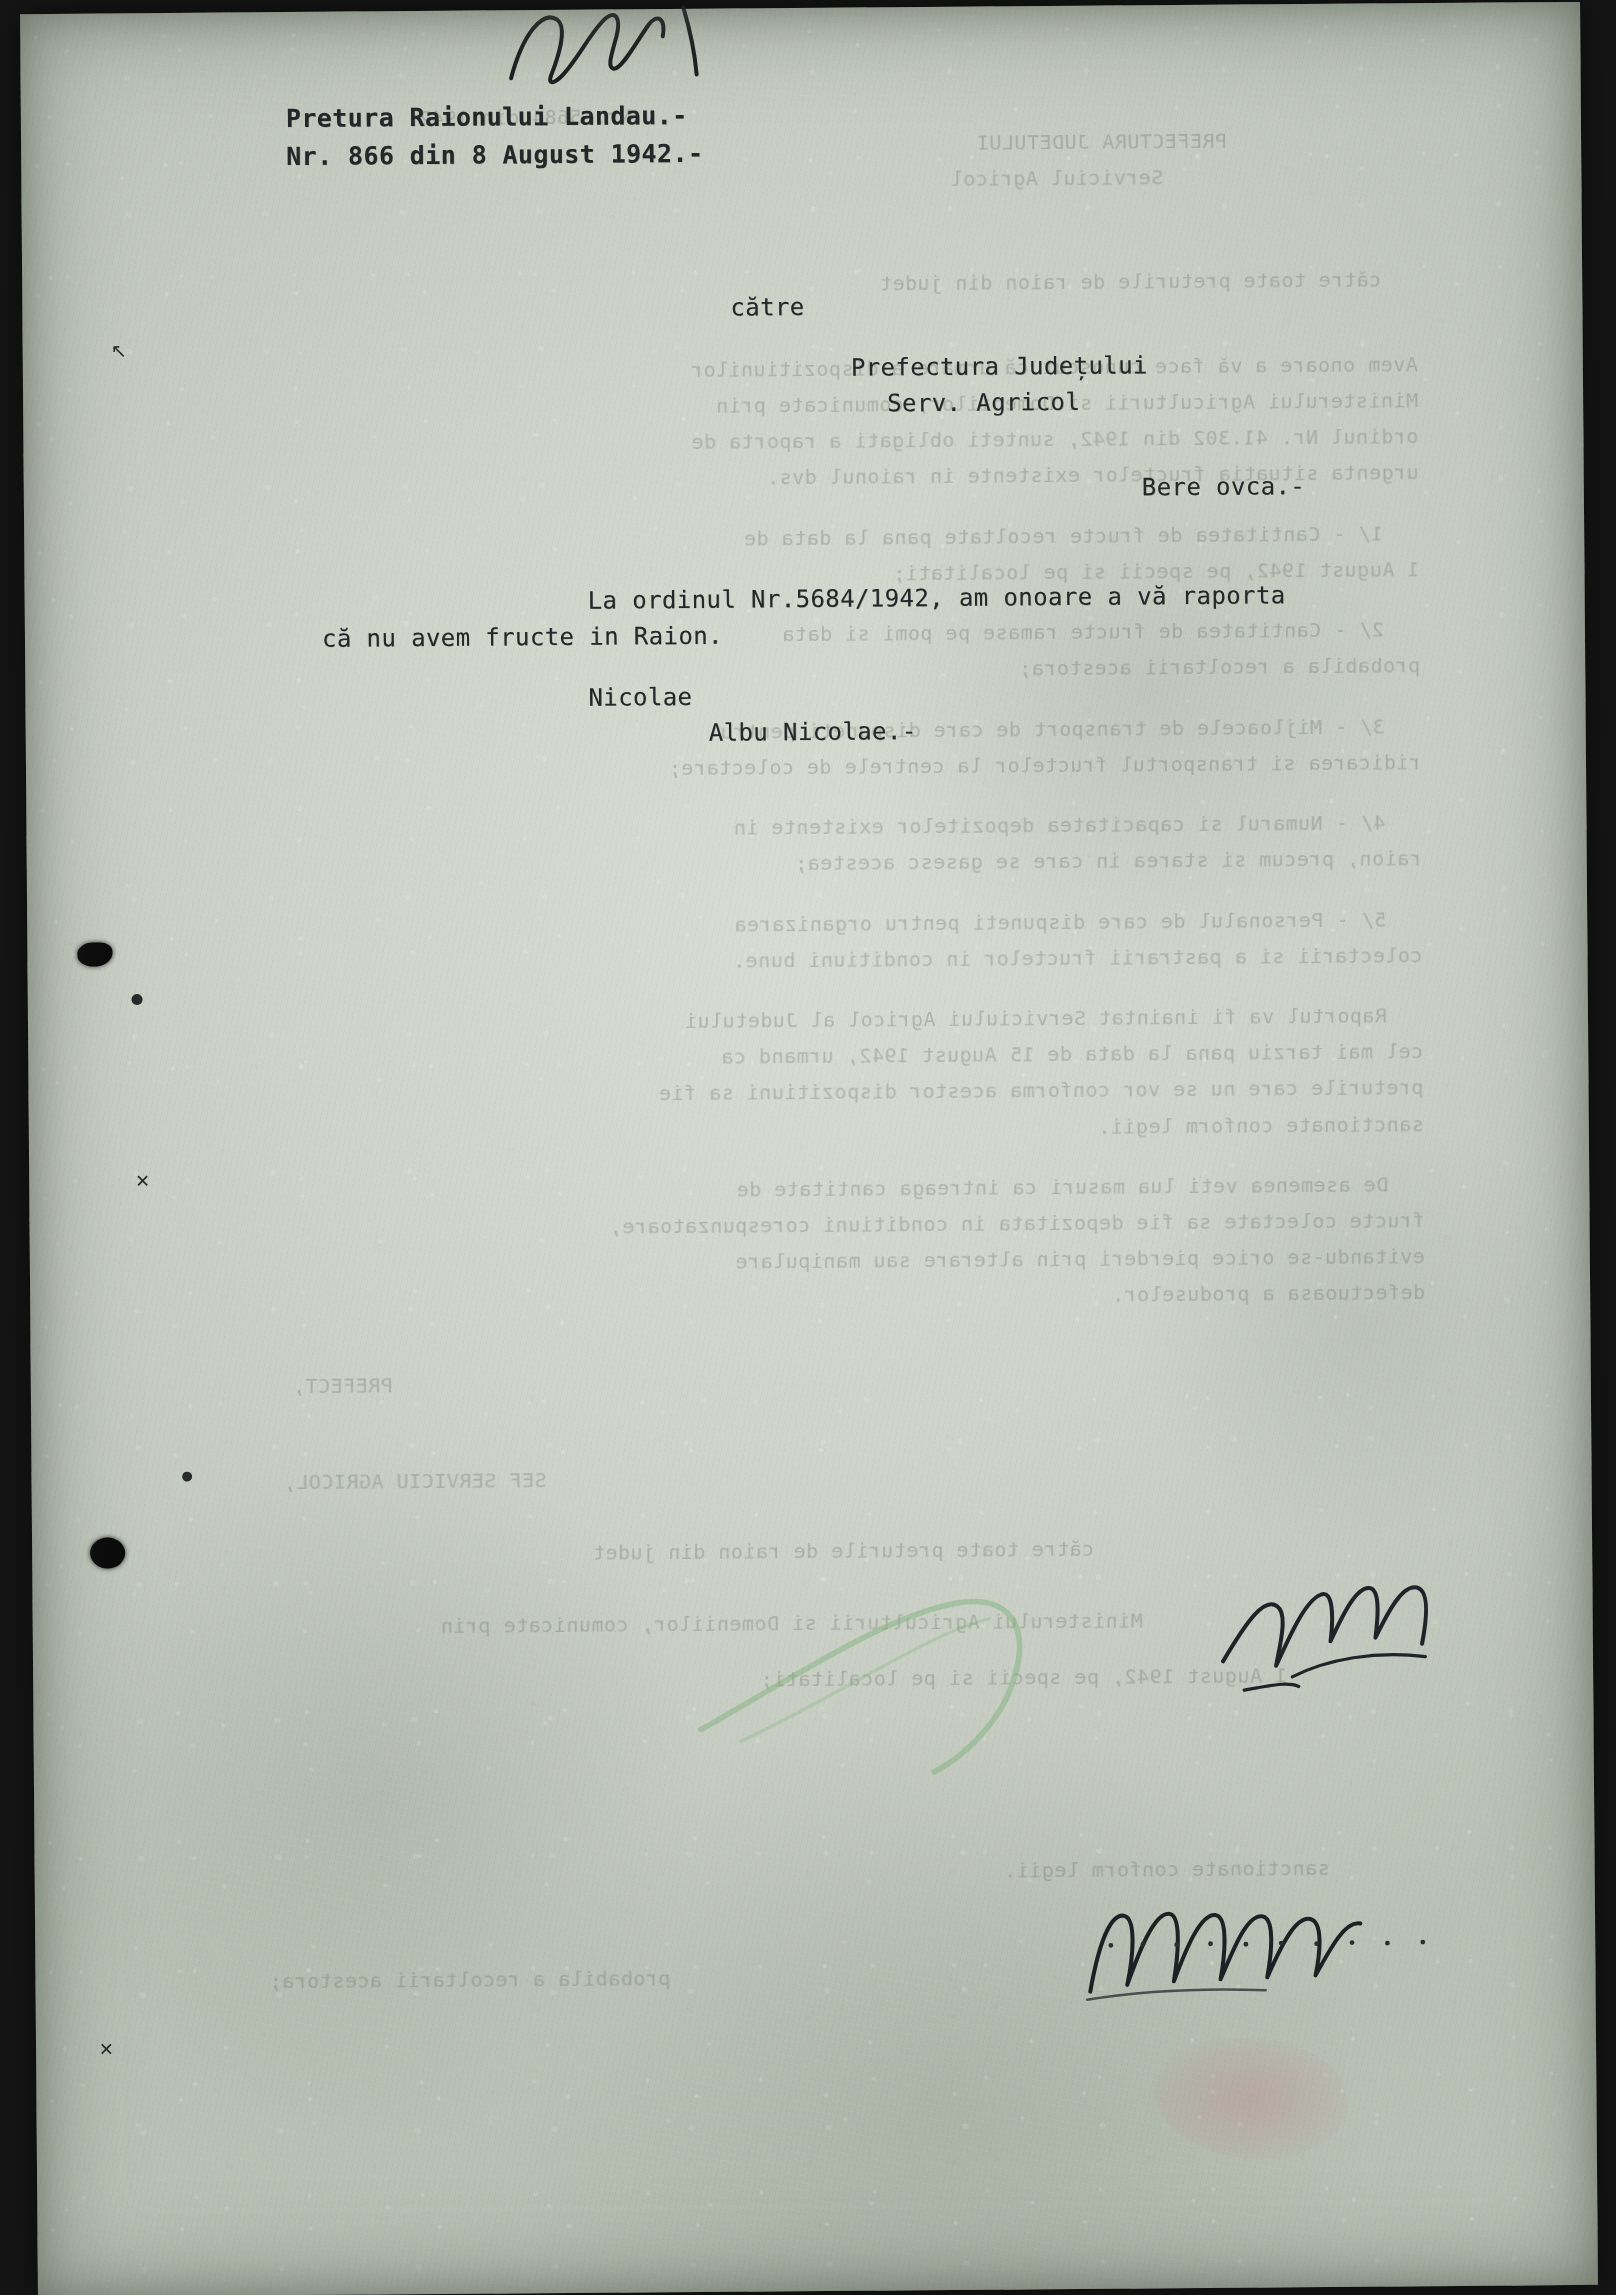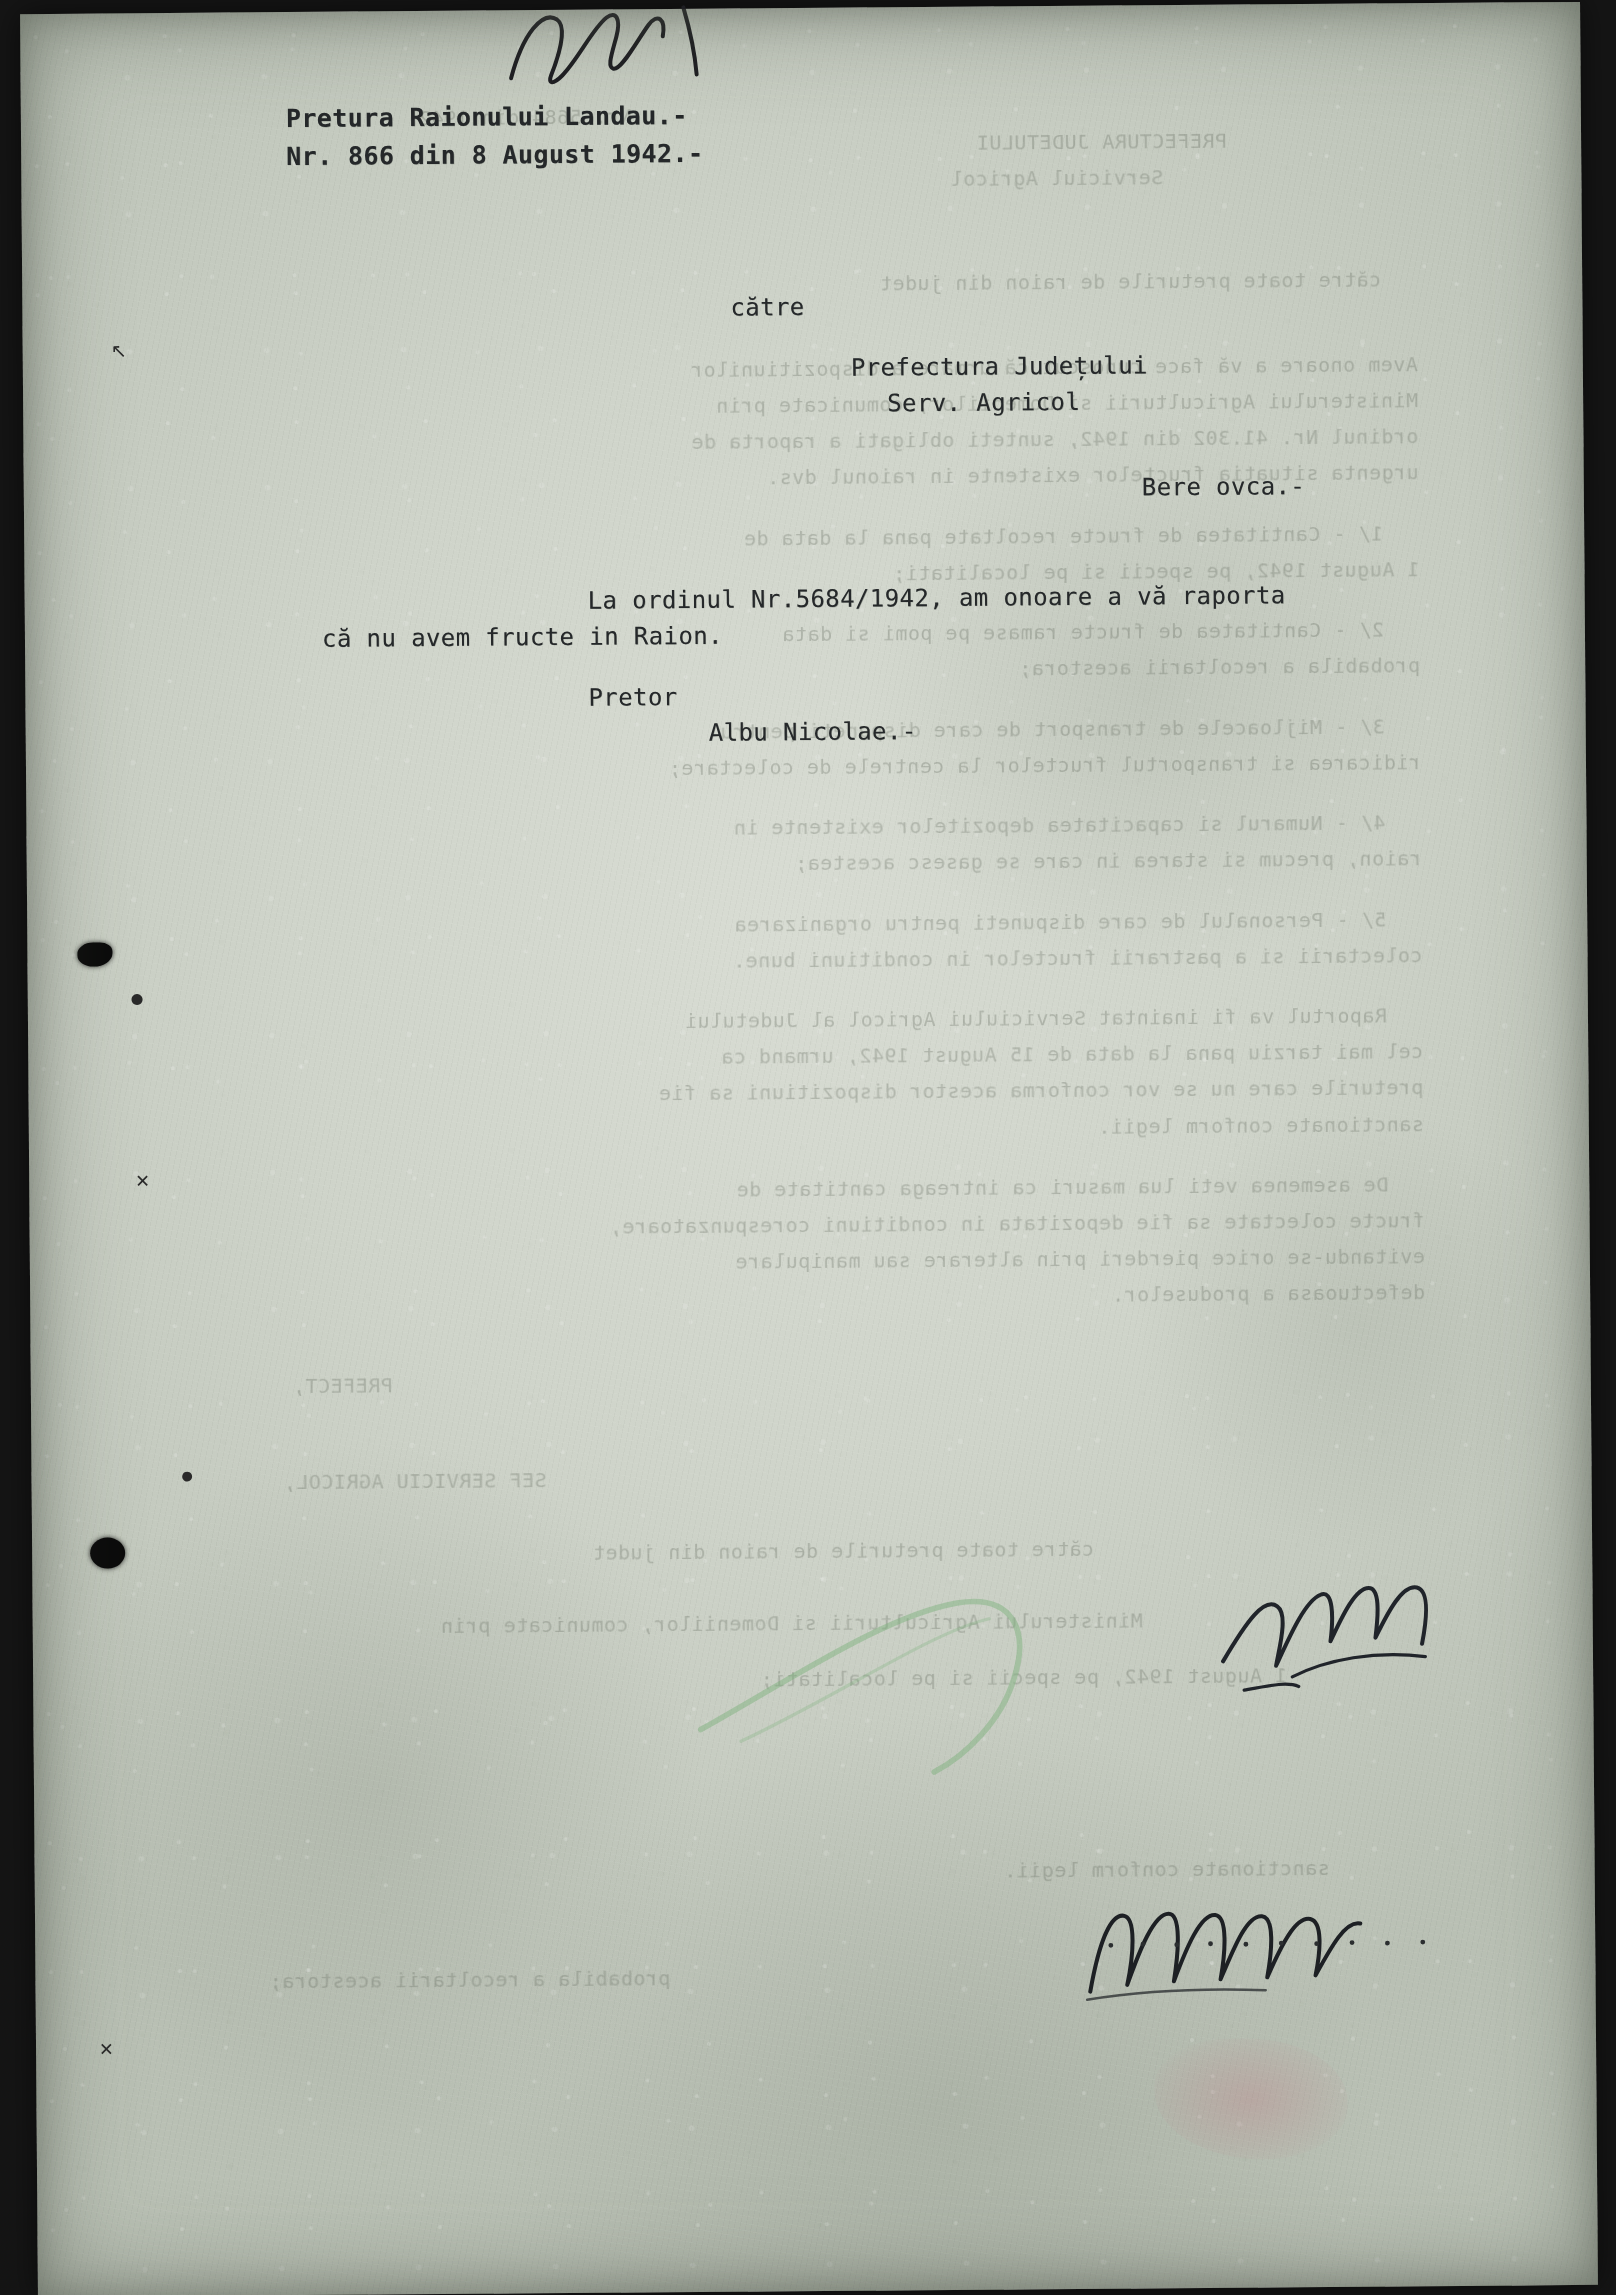--- a/index.html
+++ b/index.html
@@ -203,21 +203,21 @@
 
       <div class="tl" style="left:708px; top:285px;">către</div>
       <div class="tl" style="left:828px; top:346px;">Prefectura Județului</div>
       <div class="tl" style="left:864px; top:382px;">Serv. Agricol</div>
 
       <div class="tl" style="left:1118px; top:468px;">Bere ovca.-</div>
 
       <div class="tl" style="left:563px; top:577px;">La ordinul Nr.5684/1942, am onoare a vă raporta</div>
       <div class="tl" style="left:297px; top:613px;">că nu avem fructe in Raion.</div>
 
-      <div class="tl" style="left:563px; top:674px;">Pretor</div>
+      <div class="tl" style="left:563px; top:674px;">Nicolae</div>
       <div class="tl" style="left:683px; top:710px;">Albu Nicolae.-</div>
     </div>
 
     <div class="sig" style="left:474px; top:-8px;">
       <svg width="257" height="96" viewBox="0 0 320 120">
         <path d="M20,95 C35,40 60,10 78,22 C92,32 78,72 70,92 C66,102 72,104 84,92 C104,72 122,34 140,20 C152,11 158,22 152,44 C146,66 140,82 148,84 C158,86 176,52 192,30 C204,14 214,22 210,44" fill="none" stroke="#1e1e22" stroke-width="5" stroke-linecap="round" stroke-linejoin="round"></path>
         <path d="M236,8 C244,36 250,66 252,92" fill="none" stroke="#1e1e22" stroke-width="5" stroke-linecap="round"></path>
       </svg>
     </div>
 

